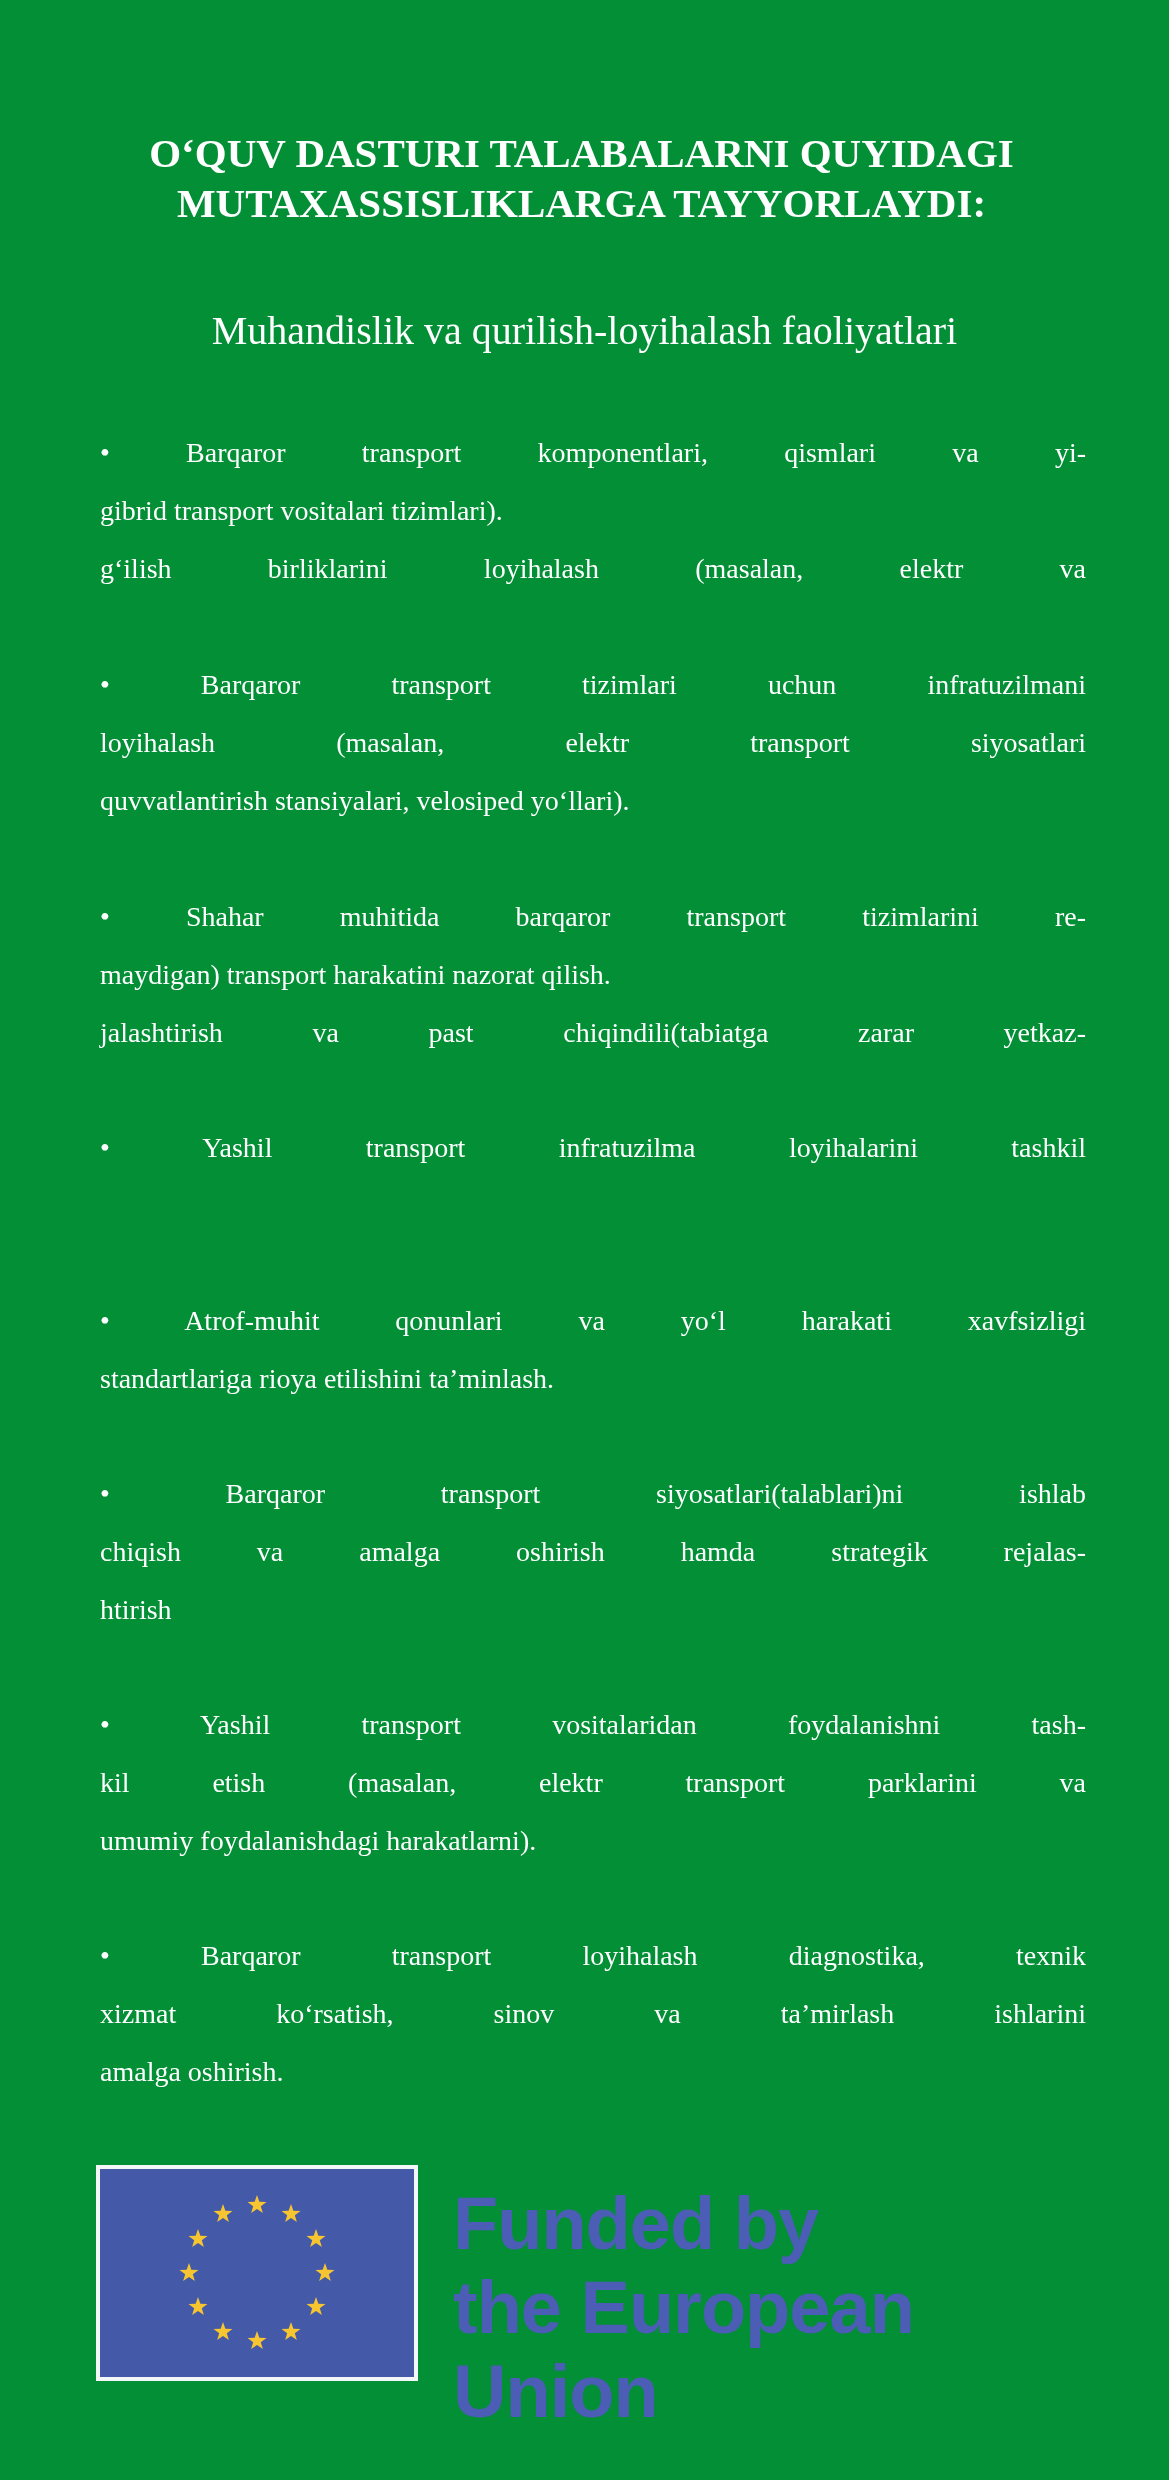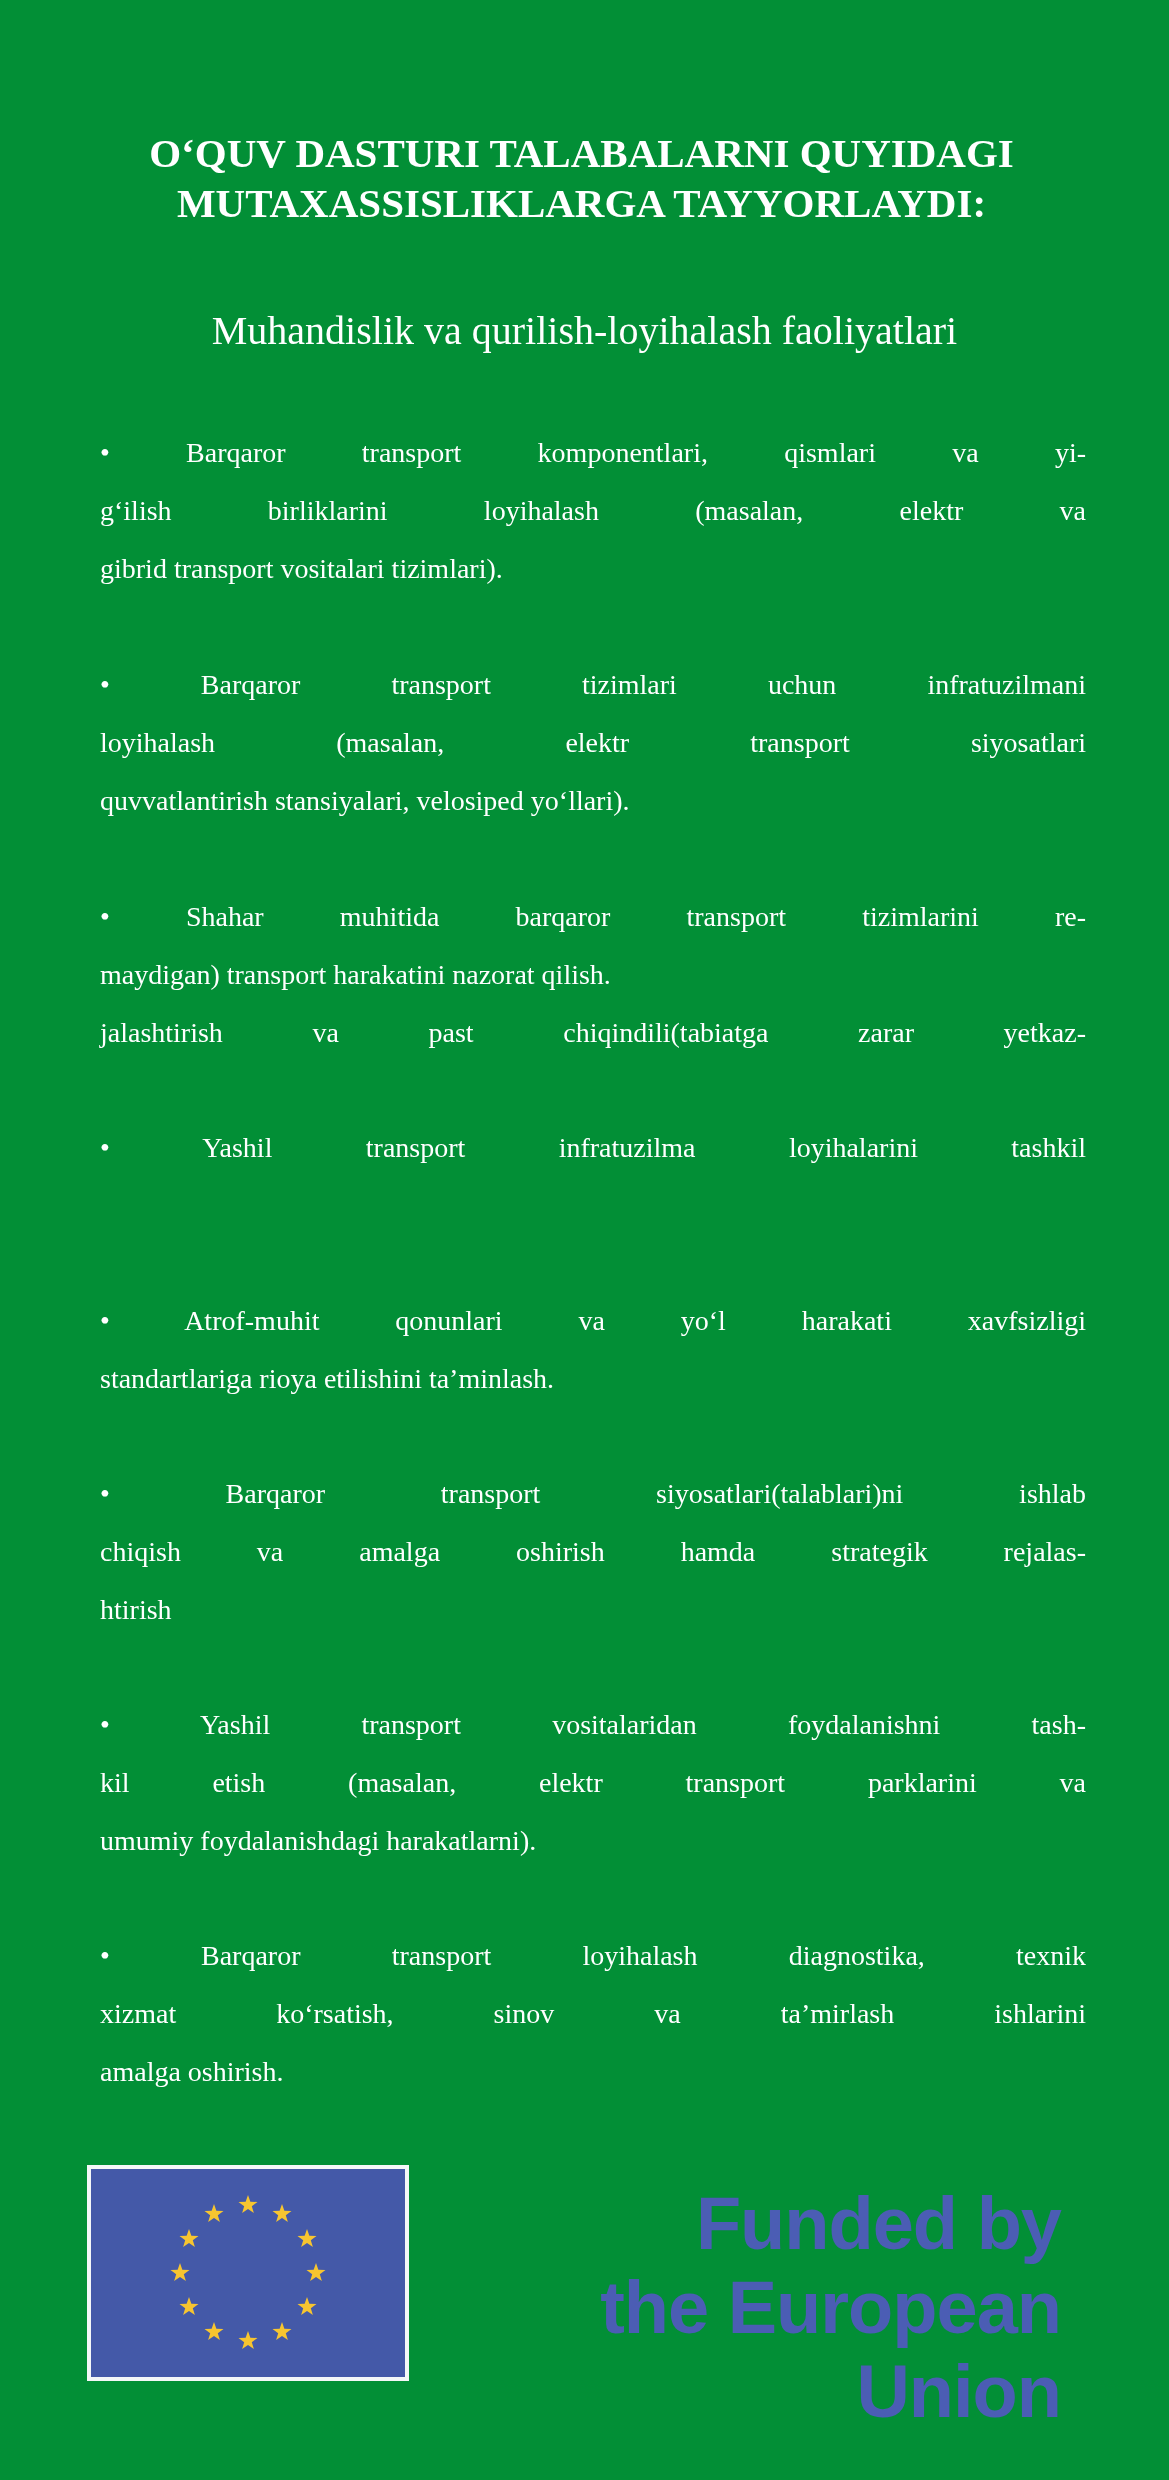--- a/index.html
+++ b/index.html
@@ -57,25 +57,24 @@
       display: block;
       text-align: justify;
       text-align-last: justify;
       white-space: nowrap;
     }
     .bullet .line.last {
       text-align-last: left;
     }
     .footer {
       position: absolute;
-      left: 7px;
+      left: 16px;
       top: 2160px;
       width: 1054px;
       height: 230px;
-      text-align: right;
     }
     .eu-flag {
       position: absolute;
       left: 80px;
       top: 5px;
       width: 314px;
       height: 208px;
       background: #4459a8;
       border: 4px solid #f4f7f8;
     }
@@ -107,22 +106,22 @@
 <div class="page-title">
   <span>O‘QUV DASTURI TALABALARNI QUYIDAGI</span>
   <span>MUTAXASSISLIKLARGA TAYYORLAYDI:</span>
 </div>
 
 <div class="subtitle">Muhandislik va qurilish-loyihalash faoliyatlari</div>
 
 <div class="bullets">
   <div class="bullet" style="top:424px">
     <span class="line">• Barqaror transport komponentlari, qismlari va yi-</span>
+    <span class="line last">gibrid transport vositalari tizimlari).</span>
     <span class="line">g‘ilish birliklarini loyihalash (masalan, elektr va</span>
-    <span class="line last">gibrid transport vositalari tizimlari).</span>
   </div>
   <div class="bullet" style="top:656px">
     <span class="line">• Barqaror transport tizimlari uchun infratuzilmani</span>
     <span class="line">loyihalash (masalan, elektr transport siyosatlari</span>
     <span class="line last">quvvatlantirish stansiyalari, velosiped yo‘llari).</span>
   </div>
   <div class="bullet" style="top:888px">
     <span class="line">• Shahar muhitida barqaror transport tizimlarini re-</span>
     <span class="line last">maydigan) transport harakatini nazorat qilish.</span>
     <span class="line">jalashtirish va past chiqindili(tabiatga zarar yetkaz-</span>

